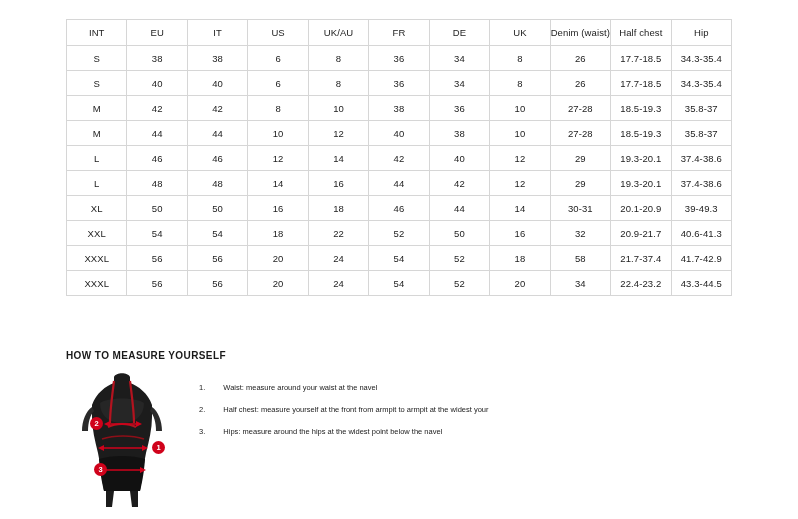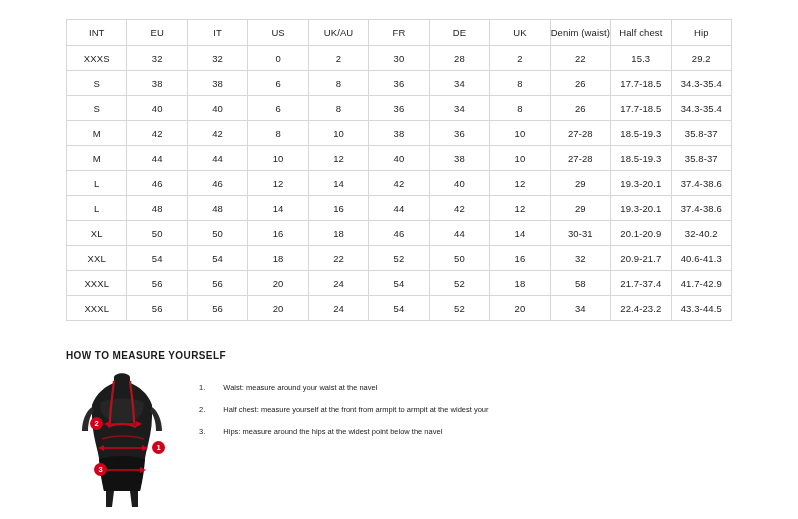--- a/index.html
+++ b/index.html
@@ -109,33 +109,20 @@
       <th>FR</th>
       <th>DE</th>
       <th>UK</th>
       <th>Denim (waist)</th>
       <th>Half chest</th>
       <th>Hip</th>
     </tr>
   </thead>
   <tbody>
     <tr>
-      <td>XXXS</td>
-      <td>32</td>
-      <td>32</td>
-      <td>0</td>
-      <td>2</td>
-      <td>30</td>
-      <td>28</td>
-      <td>2</td>
-      <td>22</td>
-      <td>15.3</td>
-      <td>29.2</td>
-    </tr>
-    <tr>
       <td>S</td>
       <td>38</td>
       <td>38</td>
       <td>6</td>
       <td>8</td>
       <td>36</td>
       <td>34</td>
       <td>8</td>
       <td>26</td>
       <td>17.7-18.5</td>
@@ -210,21 +197,21 @@
       <td>XL</td>
       <td>50</td>
       <td>50</td>
       <td>16</td>
       <td>18</td>
       <td>46</td>
       <td>44</td>
       <td>14</td>
       <td>30-31</td>
       <td>20.1-20.9</td>
-      <td>32-40.2</td>
+      <td>39-49.3</td>
     </tr>
     <tr>
       <td>XXL</td>
       <td>54</td>
       <td>54</td>
       <td>18</td>
       <td>22</td>
       <td>52</td>
       <td>50</td>
       <td>16</td>

